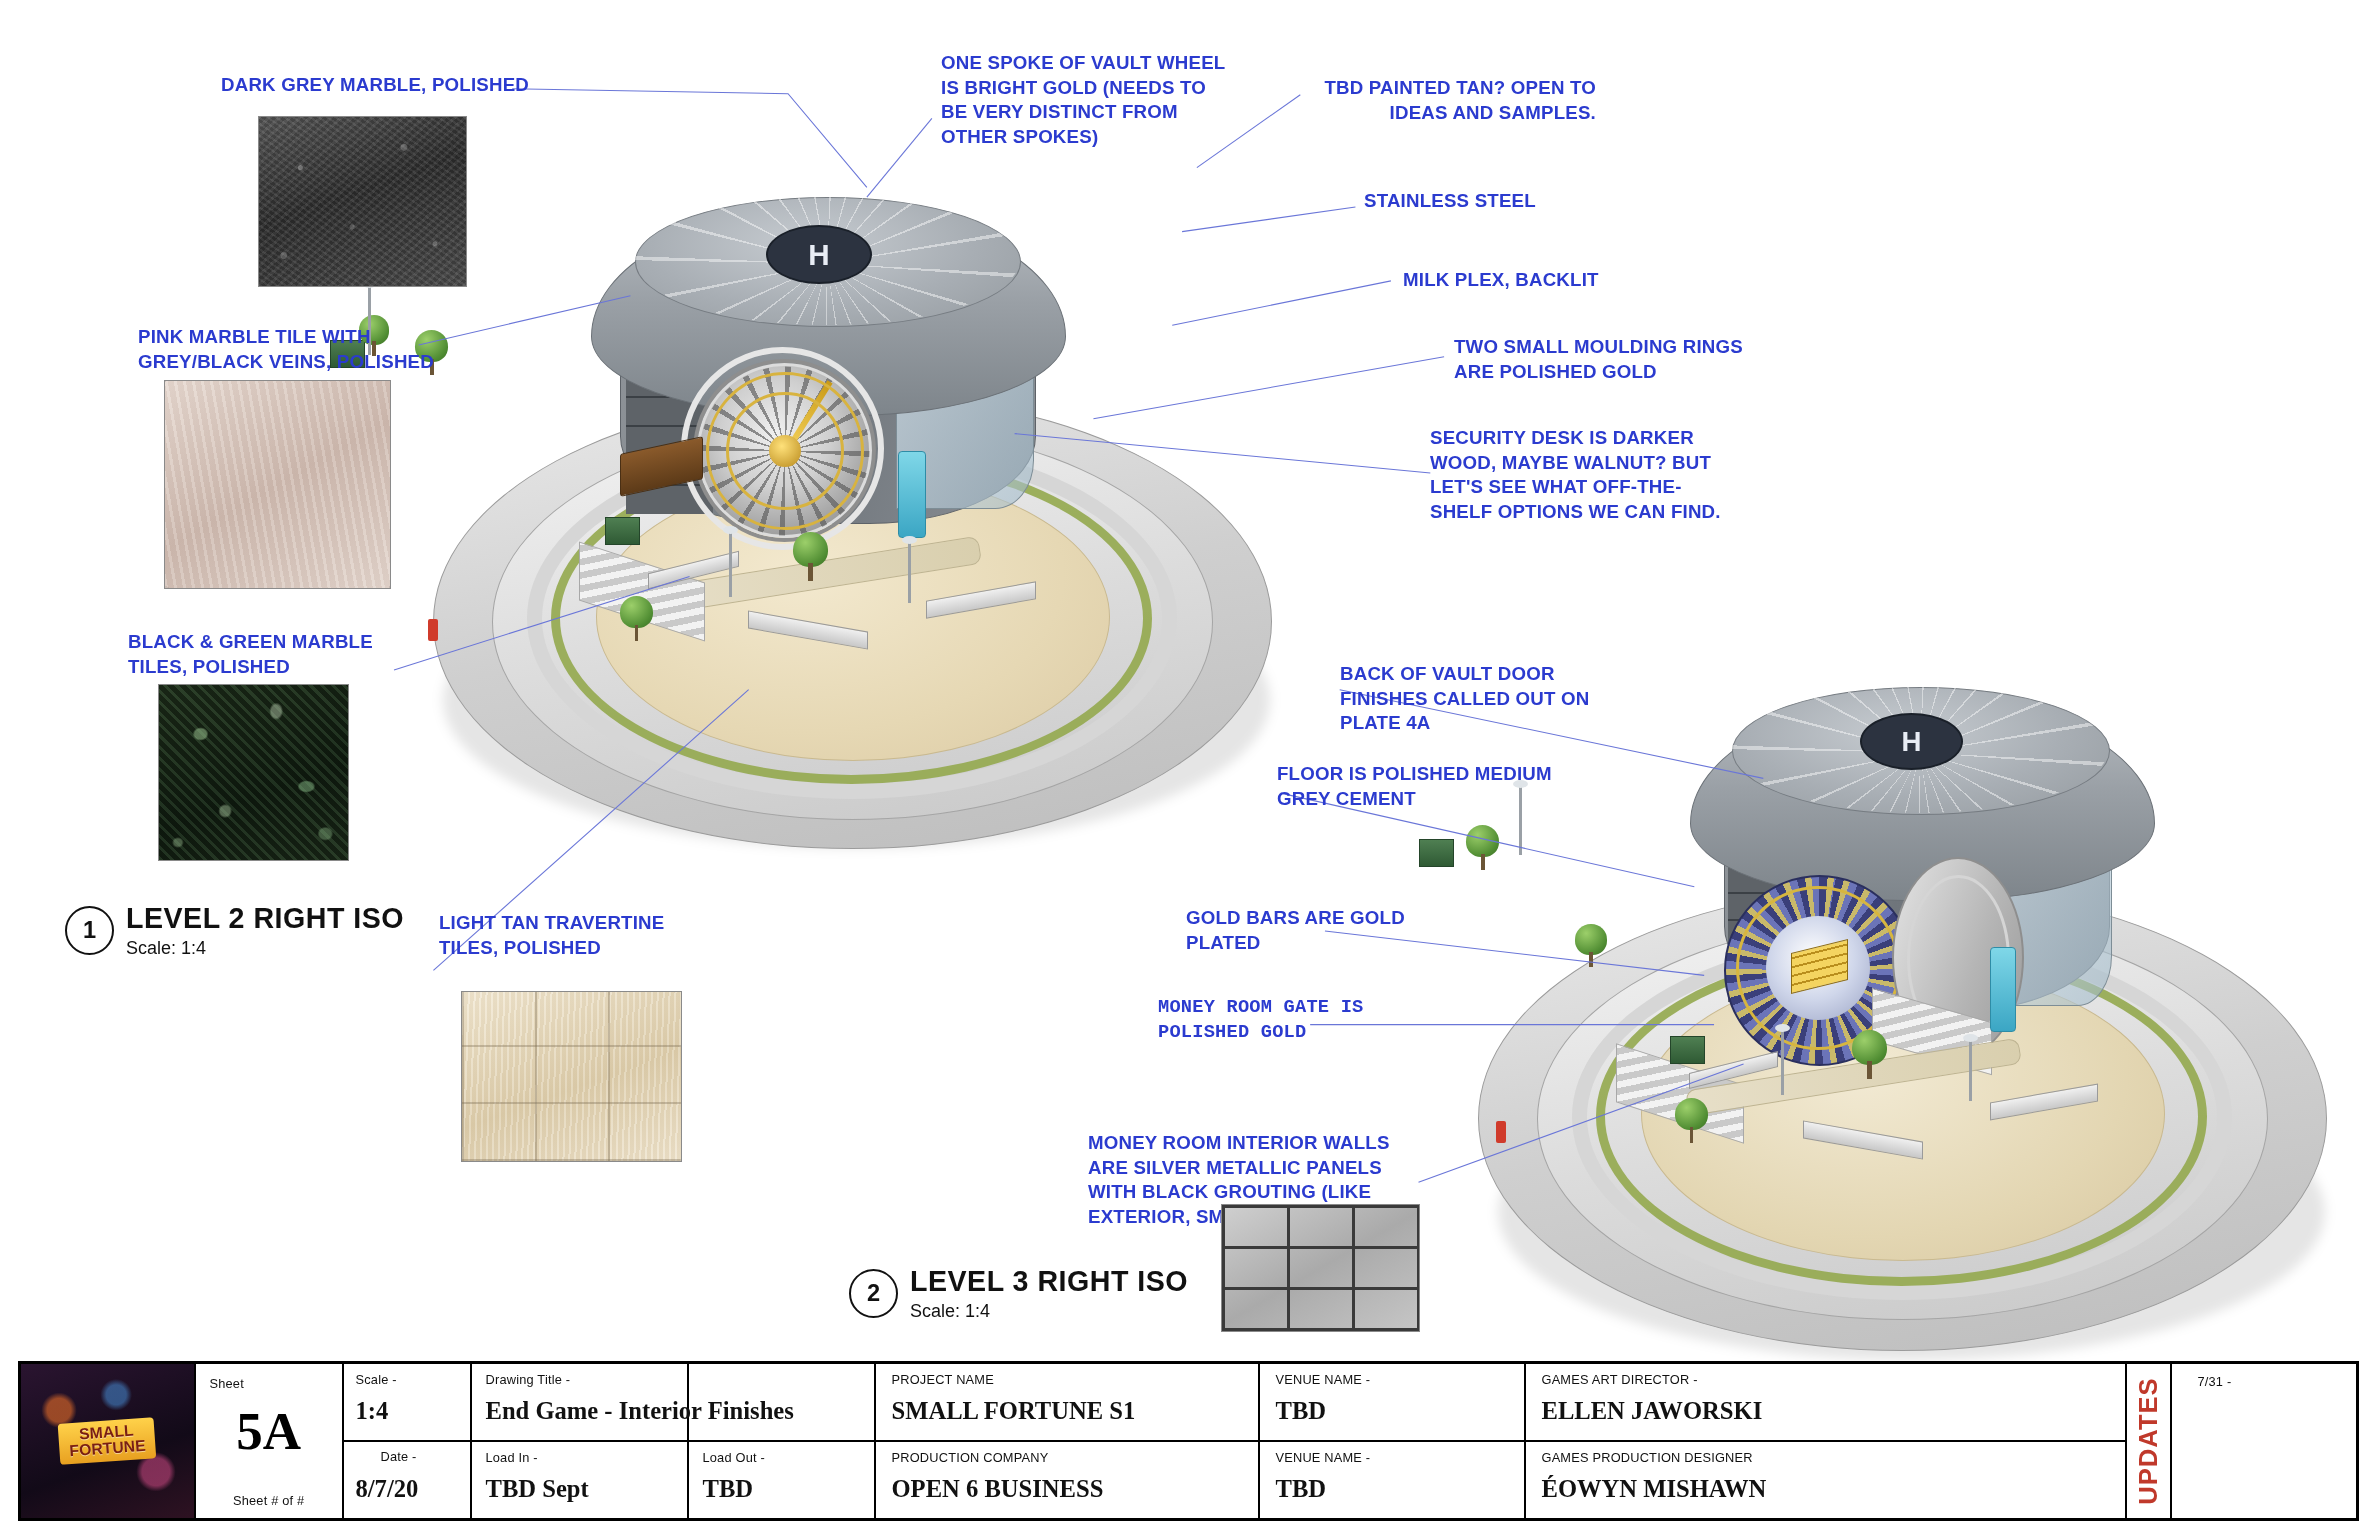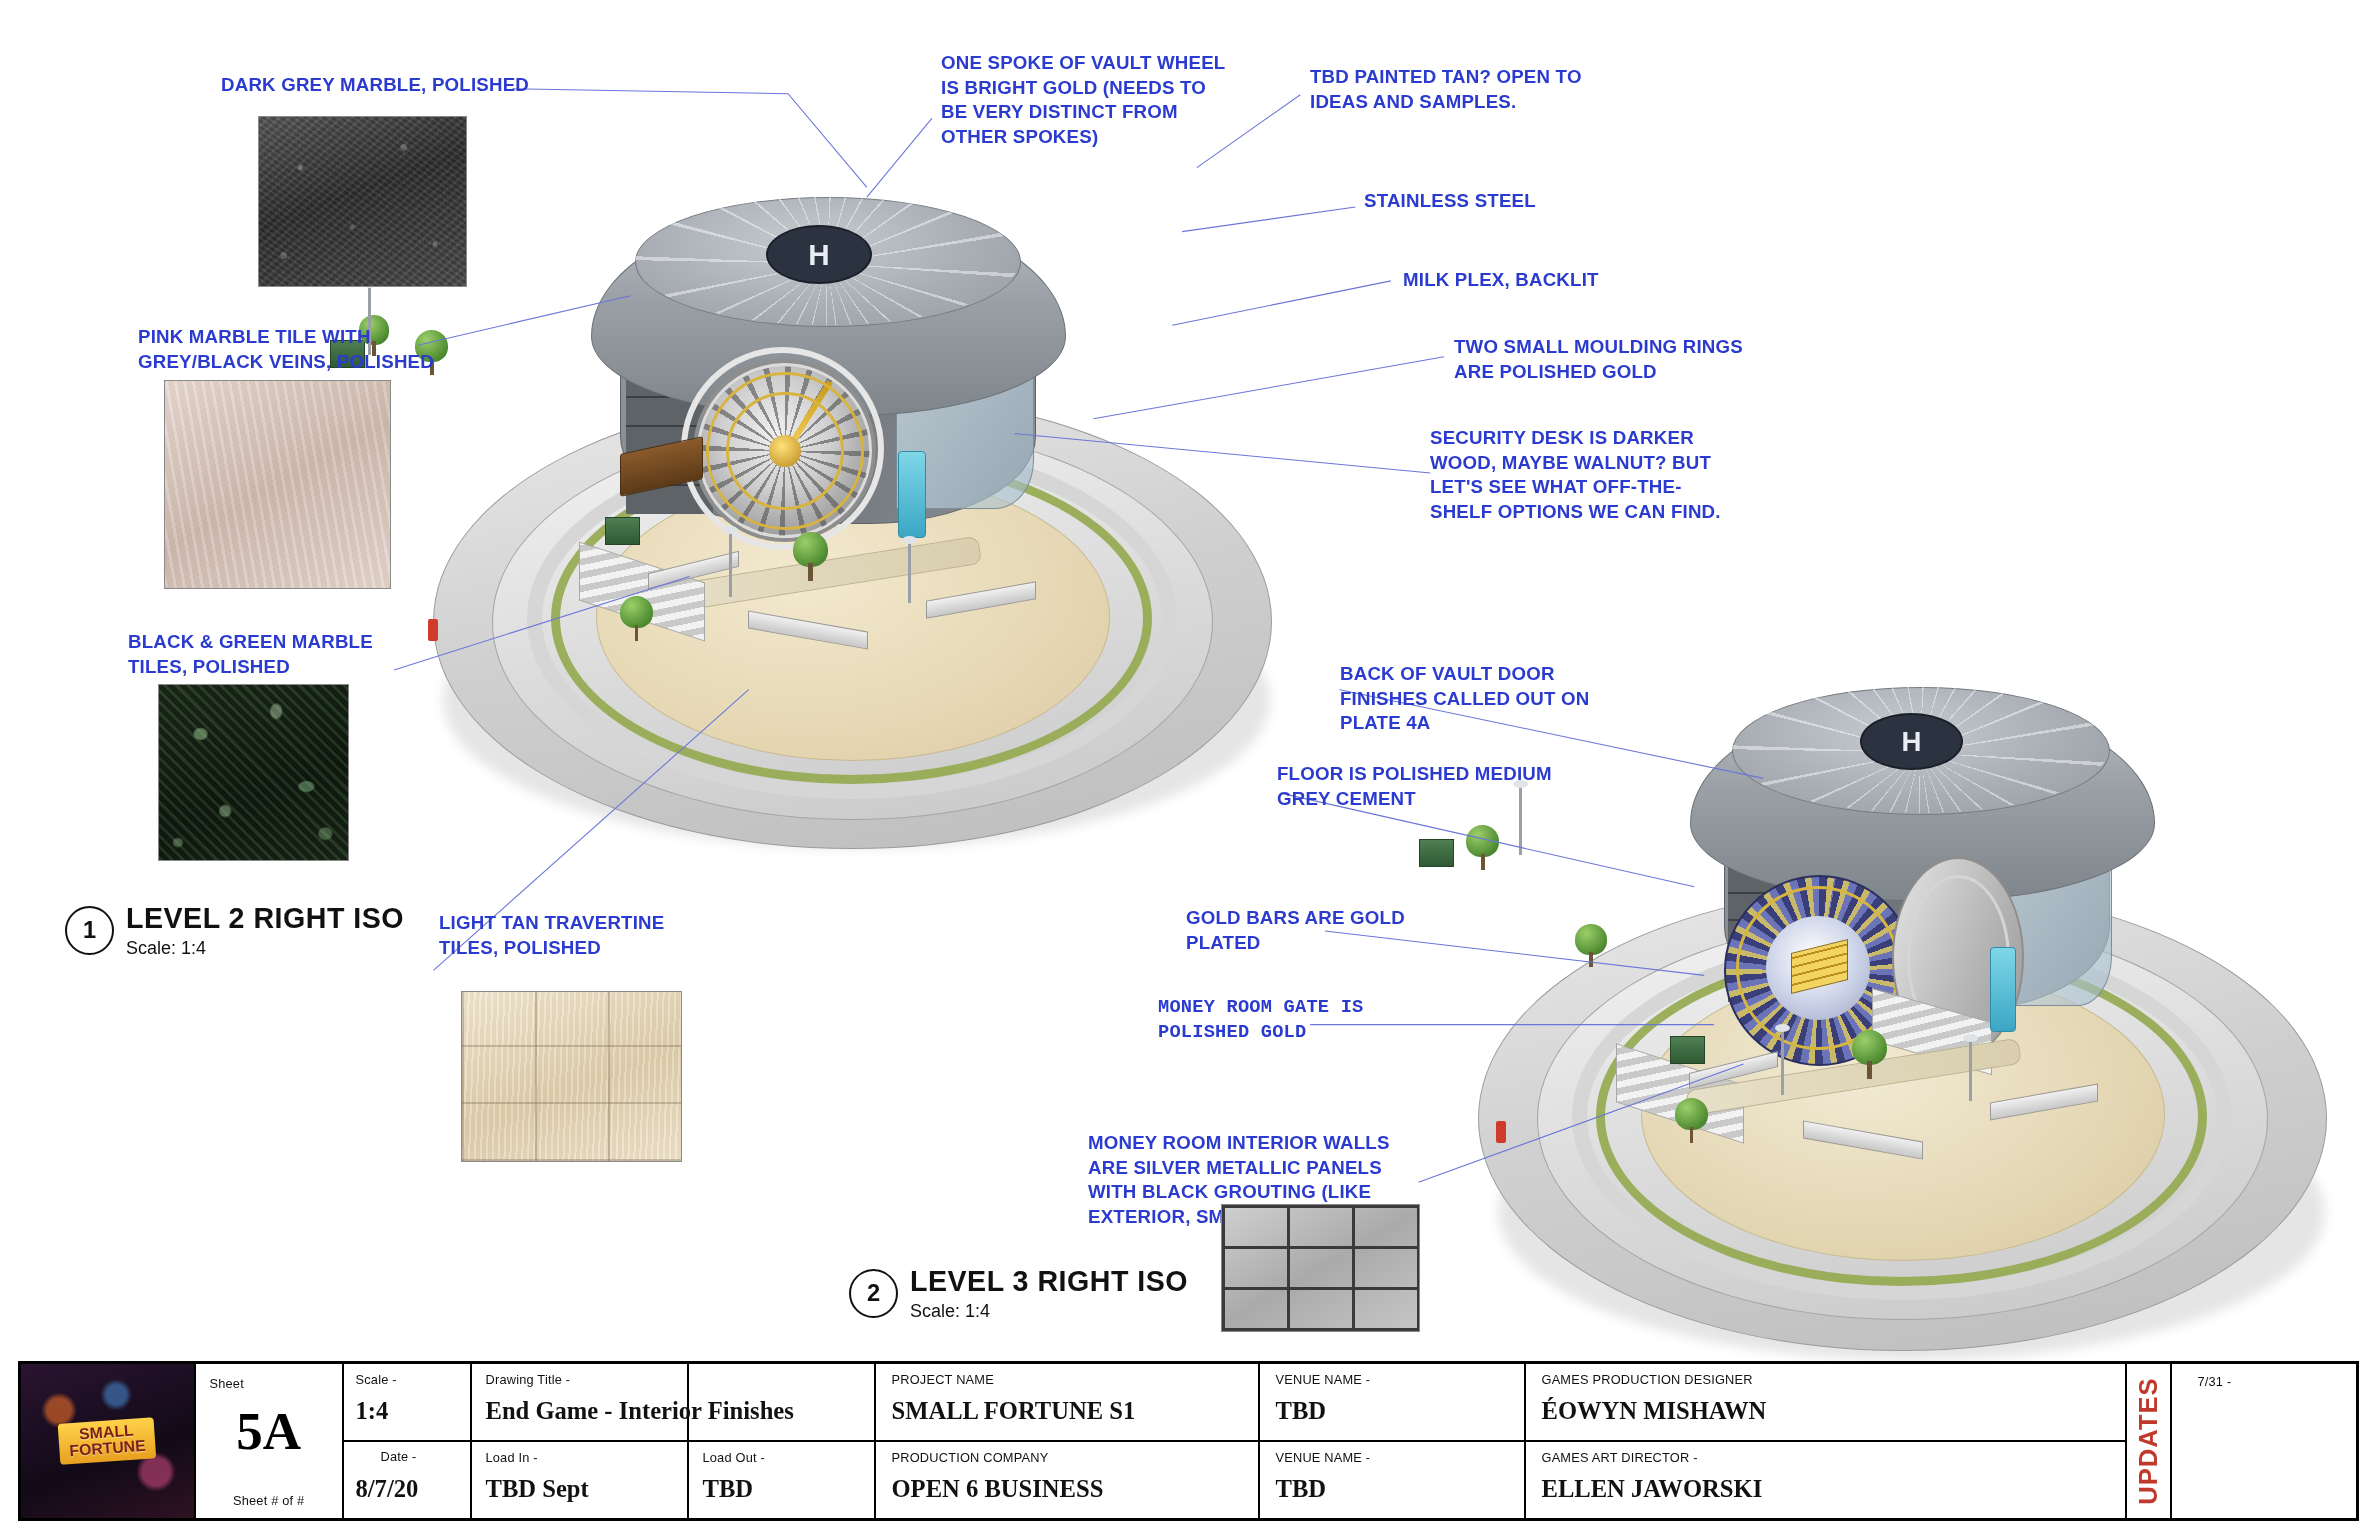--- a/index.html
+++ b/index.html
@@ -554,21 +554,21 @@
       <path d="M1345,945 L1730,990"></path>
       <path d="M1330,1040 L1740,1040"></path>
       <path d="M1440,1200 L1770,1080"></path>
     </g>
   </svg>
 
   <div class="annot" style="left:221px; top:73px; width:325px;">DARK GREY MARBLE, POLISHED</div>
 
   <div class="annot" style="left:941px; top:51px; width:296px;">ONE SPOKE OF VAULT WHEEL IS BRIGHT GOLD (NEEDS TO BE VERY DISTINCT FROM OTHER SPOKES)</div>
 
-  <div class="annot" style="left:1310px; top:65px; width:286px;">TBD PAINTED TAN? OPEN TO IDEAS AND SAMPLES.</div>
+  <div class="annot" style="left:1310px; top:76px; width:286px;text-align:right;">TBD PAINTED TAN? OPEN TO IDEAS AND SAMPLES.</div>
 
   <div class="annot" style="left:1364px; top:189px; width:217px;">STAINLESS STEEL</div>
 
   <div class="annot" style="left:1403px; top:268px; width:217px;">MILK PLEX, BACKLIT</div>
 
   <div class="annot" style="left:1454px; top:335px; width:305px;">TWO SMALL MOULDING RINGS ARE POLISHED GOLD</div>
 
   <div class="annot" style="left:1430px; top:426px; width:296px;">SECURITY DESK IS DARKER WOOD, MAYBE WALNUT? BUT LET'S SEE WHAT OFF-THE-SHELF OPTIONS WE CAN FIND.</div>
 
   <div class="annot" style="left:138px; top:325px; width:296px;">PINK MARBLE TILE WITH GREY/BLACK VEINS, POLISHED</div>
@@ -692,27 +692,27 @@
         <div class="tb-half">
           <div class="tb-sub" style="position:absolute; left:15.8px; top:7.9px;">VENUE NAME -</div>
           <div class="tb-val" style="position:absolute; left:15.8px; top:33px;">TBD</div>
         </div>
       </div>
     </div>
 
     <div class="tb-cell" style="width:601px;">
       <div class="tb-split">
         <div class="tb-half">
+          <div class="tb-sub" style="position:absolute; left:15.8px; top:7.9px;">GAMES ART DIRECTOR -</div>
+          <div class="tb-val" style="position:absolute; left:15.8px; top:33px;">ELLEN JAWORSKI</div>
+        </div>
+        <div class="tb-half">
           <div class="tb-sub" style="position:absolute; left:15.8px; top:7.9px;">GAMES PRODUCTION DESIGNER</div>
           <div class="tb-val" style="position:absolute; left:15.8px; top:33px;">ÉOWYN MISHAWN</div>
         </div>
-        <div class="tb-half">
-          <div class="tb-sub" style="position:absolute; left:15.8px; top:7.9px;">GAMES ART DIRECTOR -</div>
-          <div class="tb-val" style="position:absolute; left:15.8px; top:33px;">ELLEN JAWORSKI</div>
-        </div>
       </div>
     </div>
 
     <div class="tb-cell" style="width:45px; position:relative;">
       <div class="updates">UPDATES</div>
     </div>
 
     <div class="tb-cell" style="flex:1 1 auto;">
       <div class="tb-sub" style="position:absolute; left:13.8px; top:9.9px;">7/31 -</div>
     </div>

